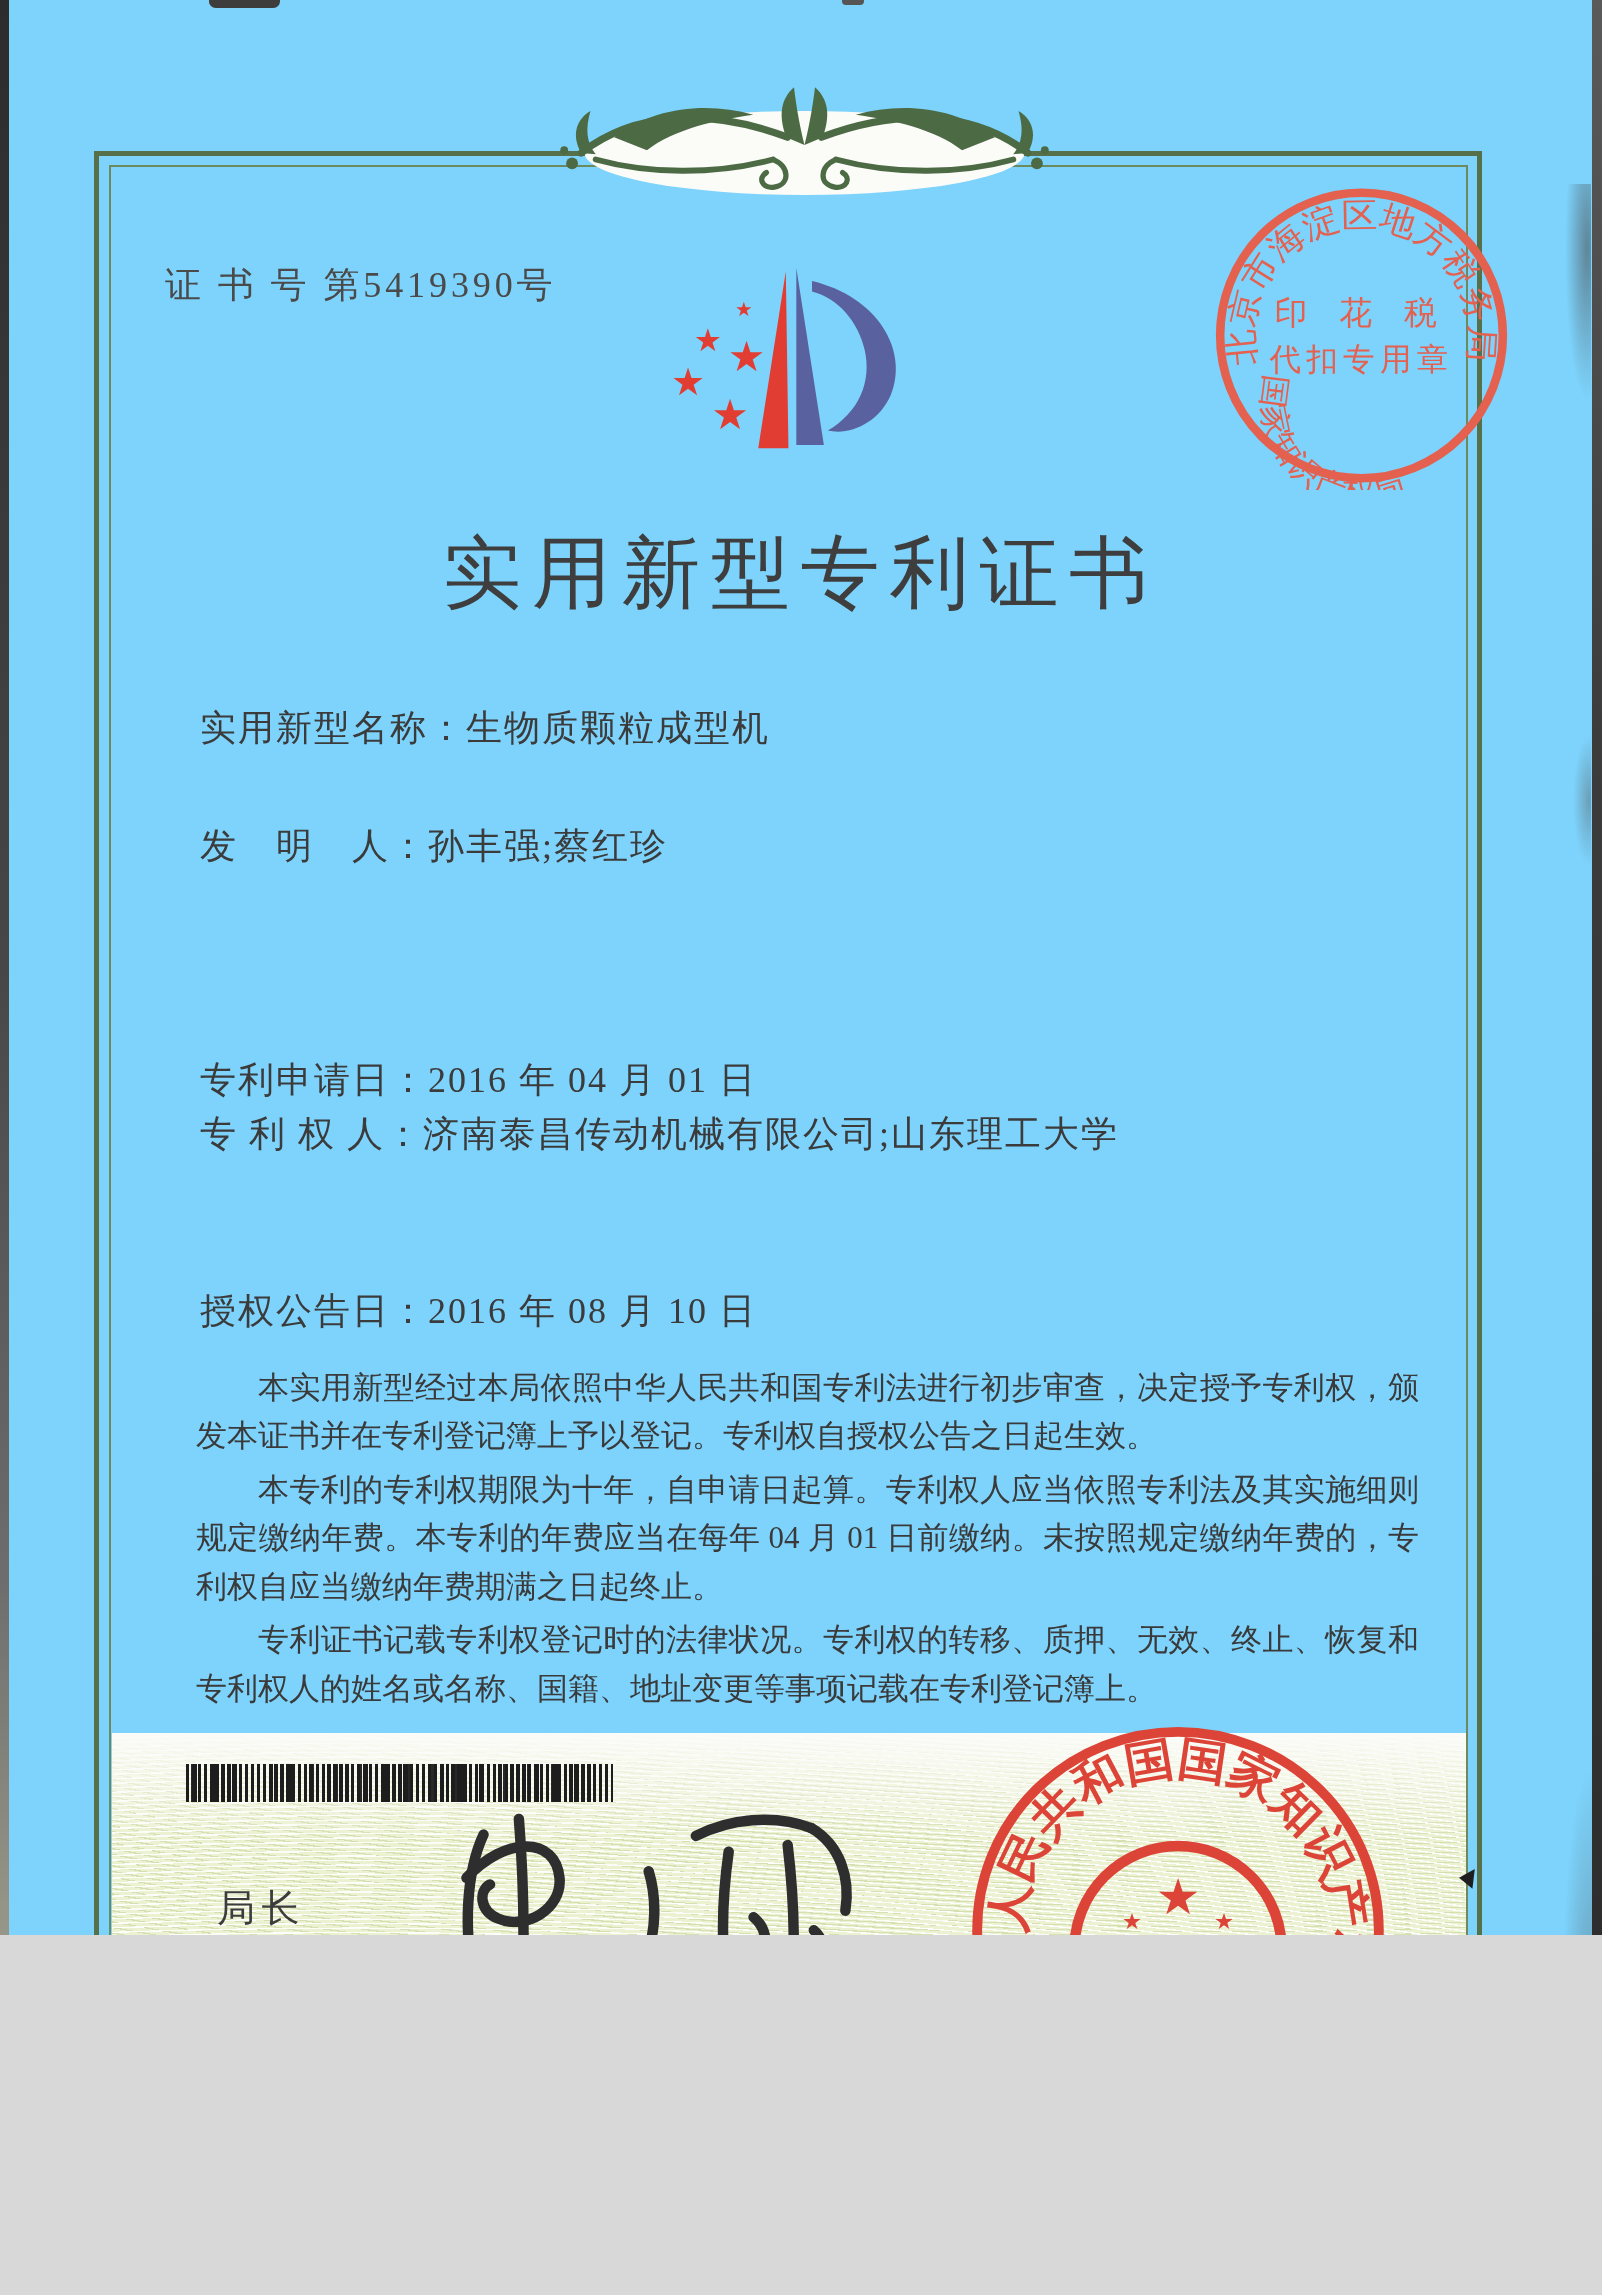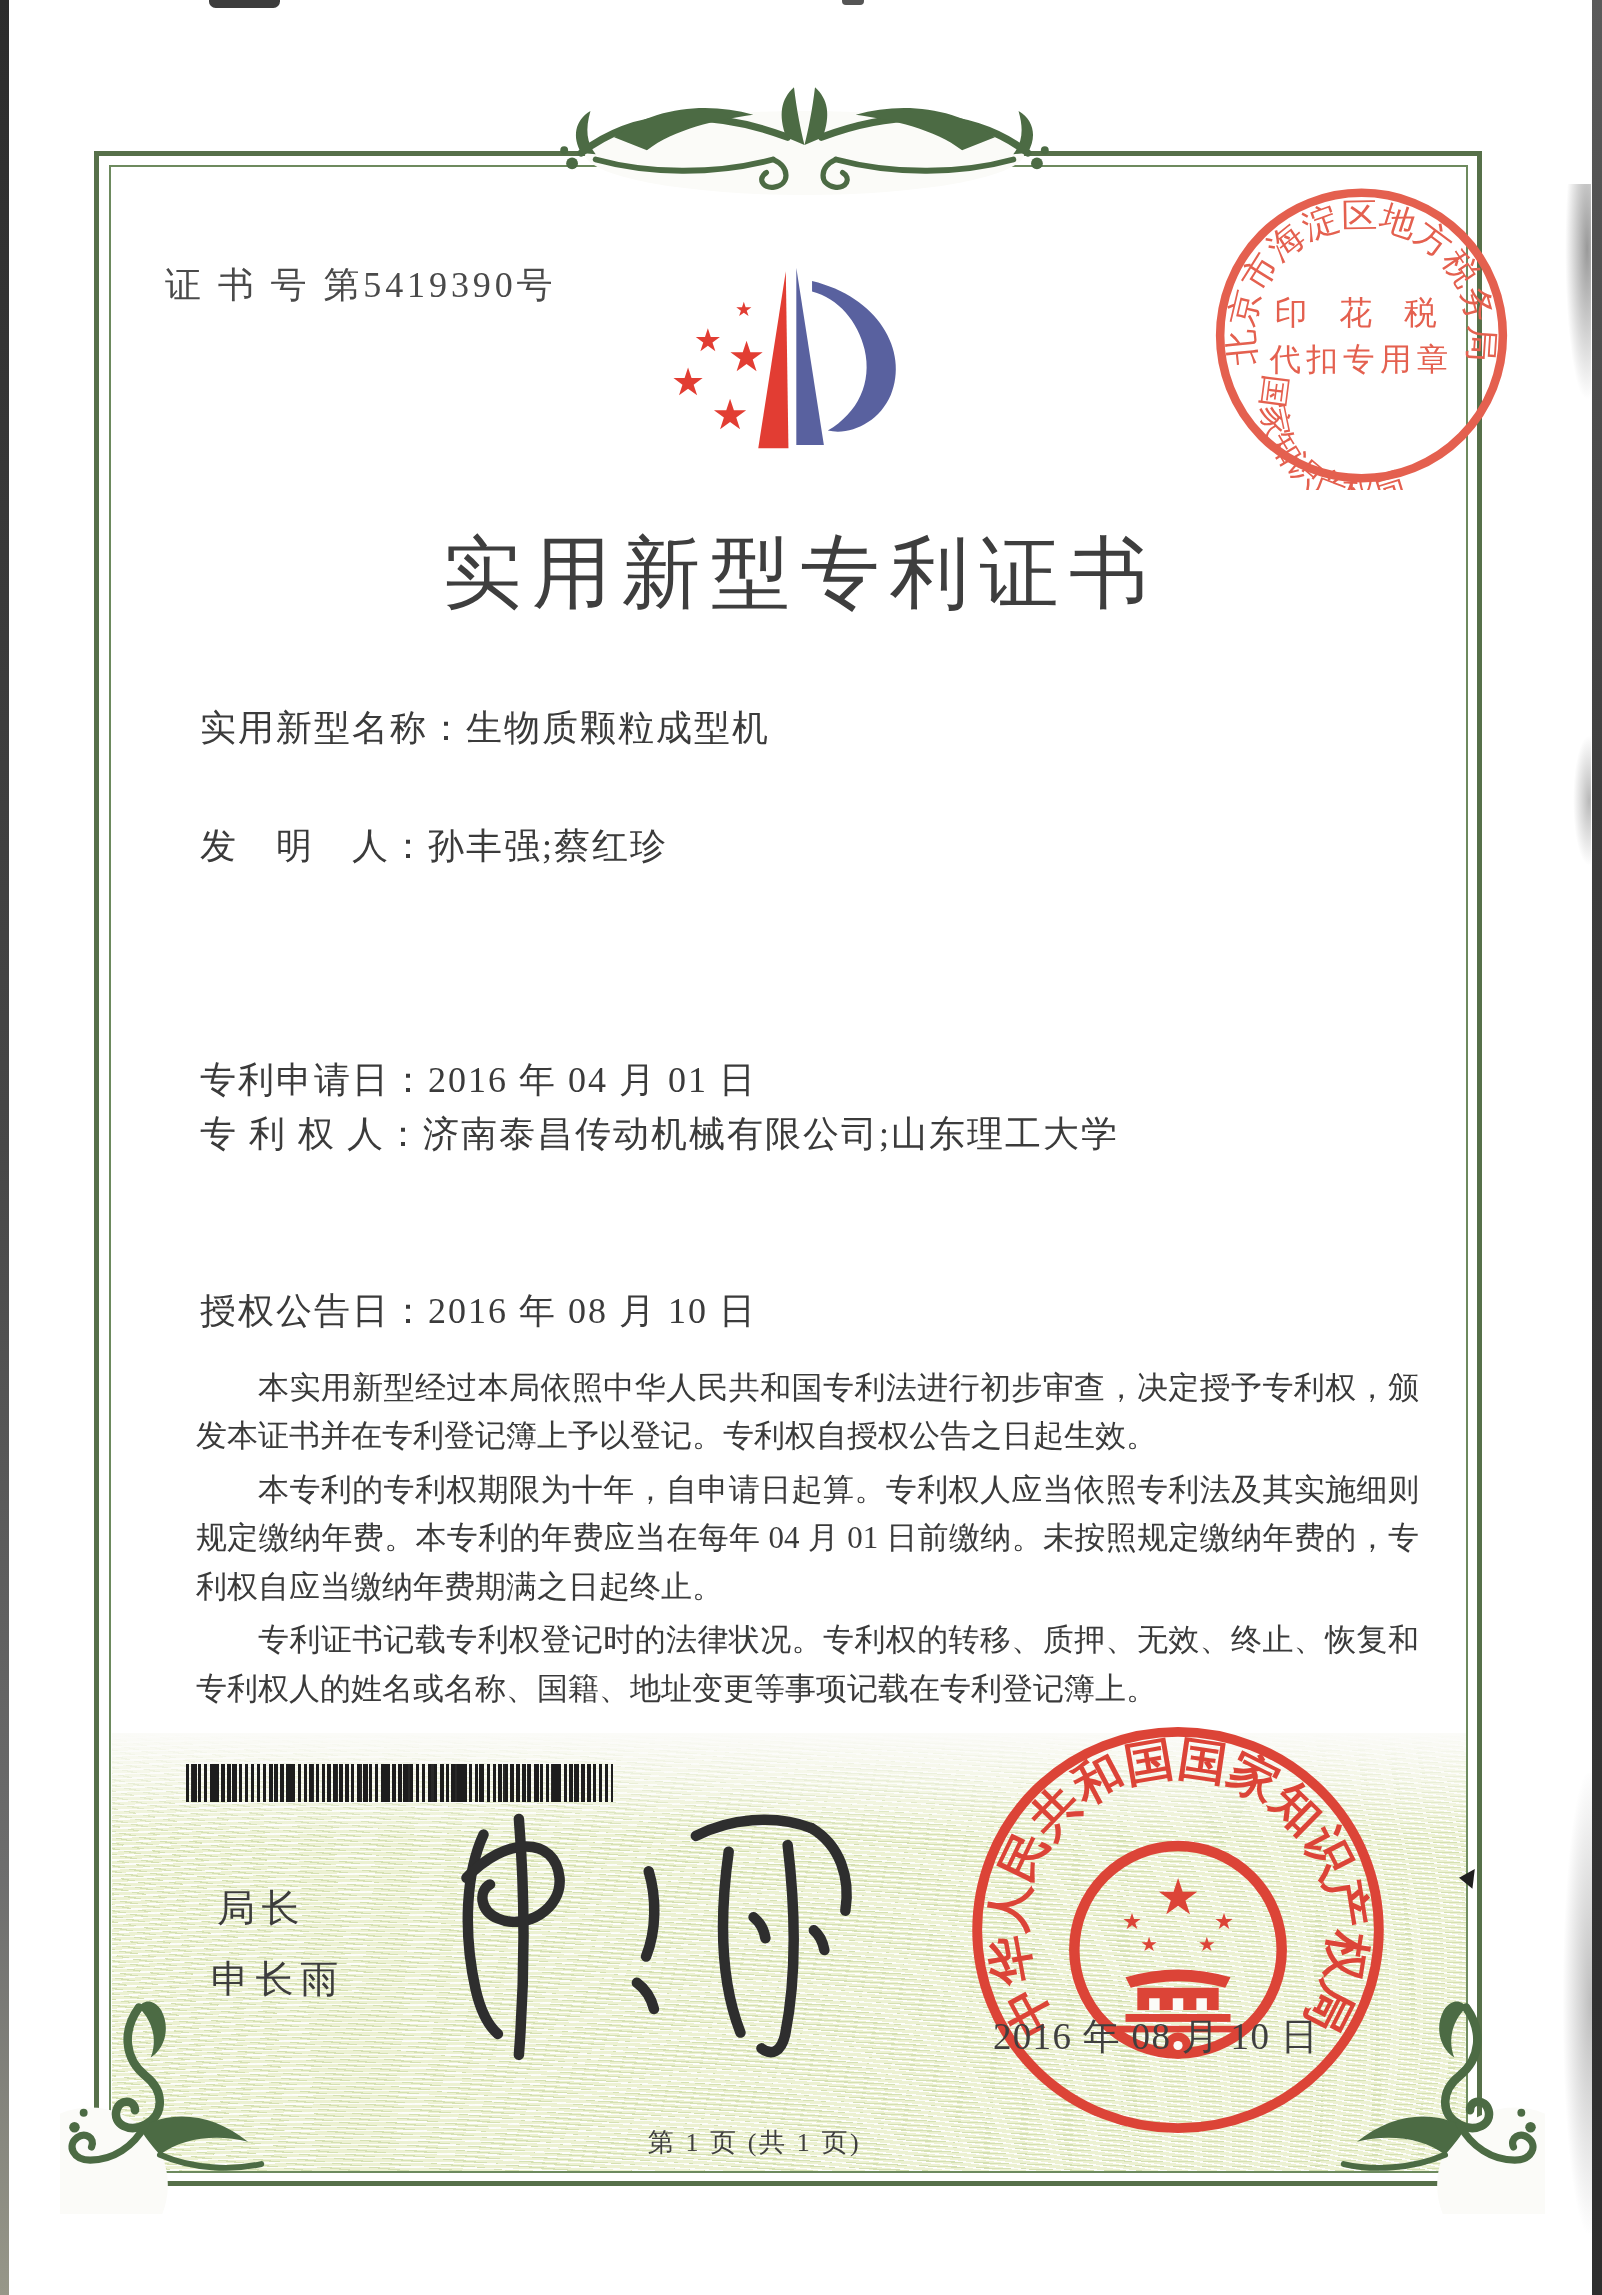--- a/index.html
+++ b/index.html
@@ -1,17 +1,17 @@
 <!DOCTYPE html>
 <html style="font-size:10.5px"><head>
 <meta charset="utf-8">
 <style>
   html,body{margin:0;padding:0;background:#d8d8d8;}
   .page{
-    position:relative;width:1602px;height:2295px;background:#ffffff;overflow:hidden;
+    position:relative;width:1602px;height:1935px;background:#7dd3fc;overflow:hidden;
     font-family:"Liberation Serif","DejaVu Serif",serif;color:#3b3b3b;
   }
   .abs{position:absolute;}
   
   .edge-left{left:0;top:0;width:8.5px;height:100%;background:linear-gradient(180deg,#2c2c2c 0%,#474747 50%,#6e6e6e 82%,#979789 100%);}
   .edge-right{right:0;top:0;width:10.5px;height:100%;background:linear-gradient(180deg,#5a5a5a 0%,#3c3c3c 38%,#2e2e2e 100%);}
   .smudge-a{left:1565px;top:184px;width:26px;height:217px;background:radial-gradient(ellipse at 85% 30%,rgba(70,70,70,.55),rgba(70,70,70,0) 70%);}
   .smudge-b{left:1573px;top:735px;width:18.4px;height:131px;background:radial-gradient(ellipse at 90% 50%,rgba(80,80,80,.4),rgba(80,80,80,0) 70%);}
   .smudge-c{left:1563px;top:1773px;width:29px;height:460px;background:radial-gradient(ellipse at 95% 50%,rgba(70,70,70,.35),rgba(70,70,70,0) 72%);}
   .mark-top1{left:209px;top:0;width:71px;height:7.9px;background:#3d3d3d;border-radius:0 0 6.6px 6.6px;}

